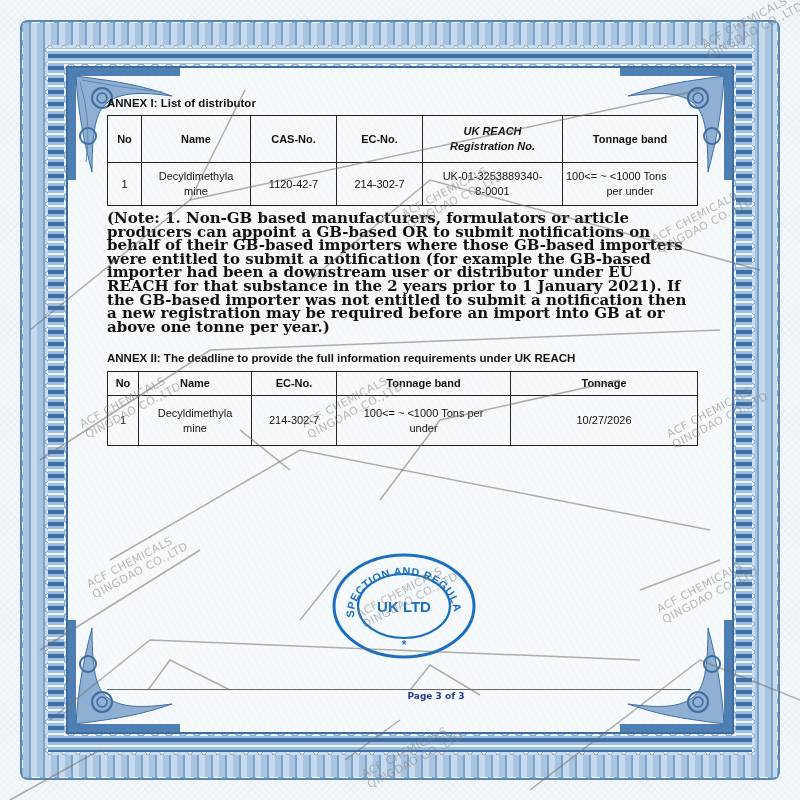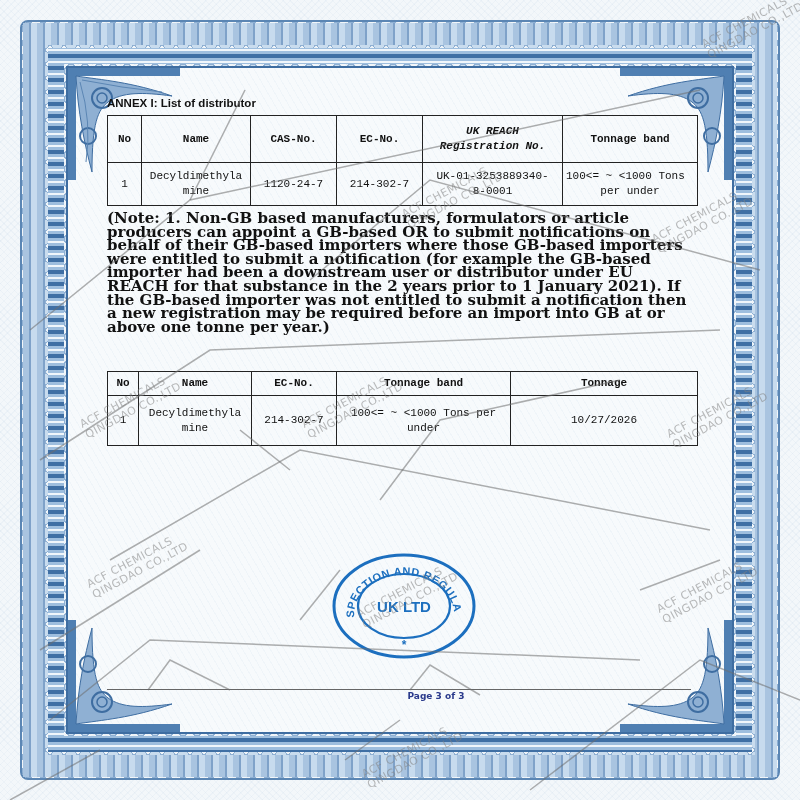--- a/index.html
+++ b/index.html
@@ -61,21 +61,21 @@
     .wm-lines { position: absolute; inset: 0; }
 
     .content { position: absolute; left: 0; top: 0; width: 800px; height: 800px; z-index: 3; }
 
     .annex-title {
       position: absolute; left: 107px; font-weight: bold; font-size: 11.5px;
       font-family: "Liberation Sans", sans-serif;
     }
     table.grid {
       position: absolute; border-collapse: collapse; table-layout: fixed;
-      font-family: Liberation Mono, monospace; font-size: 11px;
+      font-family: Liberation Sans, sans-serif; font-size: 11px;
       background: transparent;
     }
     table.grid td, table.grid th {
       border: 1px solid #222; text-align: center; vertical-align: middle;
       padding: 2px 3px; line-height: 15px;
     }
     table.grid th { font-weight: bold; font-size: 11px; }
     th.italic { font-style: italic; }
 
     .note {
@@ -176,36 +176,37 @@
         <div>Registration No.</div>
       </th>
       <th>Tonnage band</th>
     </tr>
     <tr style="height:43px;">
       <td>1</td>
       <td>
         <div>Decyldimethyla</div>
         <div>mine</div>
       </td>
-      <td>1120-24-7</td>
+      <td>1120-42-7</td>
       <td>214-302-7</td>
       <td>
         <div>UK-01-3253889340-</div>
         <div>8-0001</div>
       </td>
       <td style="text-align:left;">
         <div>100&lt;= ~ &lt;1000 Tons</div>
         <div style="text-align:center;">per under</div>
       </td>
     </tr>
   </tbody>
     </table>
 
   <div class="note" style="left:107px; top:212px; width:592px;">(Note: 1.  Non-GB based manufacturers, formulators or article producers can appoint a GB-based OR to submit notifications on behalf of their GB-based importers where those GB-based importers were entitled to submit a notification (for example the GB-based importer had been a downstream user or distributor under EU REACH for that substance in the 2 years prior to 1 January 2021). If the GB-based importer was not entitled to submit a notification then a new registration may be required before an import into GB at or above one tonne per year.)</div>
 
+  <div class="annex-title" style="top:352px;">ANNEX II: The deadline to provide the full information requirements under UK REACH</div>
 
   <table class="grid" style="left:107px; top:371px; width:590px;">
     <colgroup>
       <col style="width:31px">
         <col style="width:113px">
         <col style="width:85px">
         <col style="width:174px">
         <col style="width:187px">
     </colgroup>
     <tbody>

